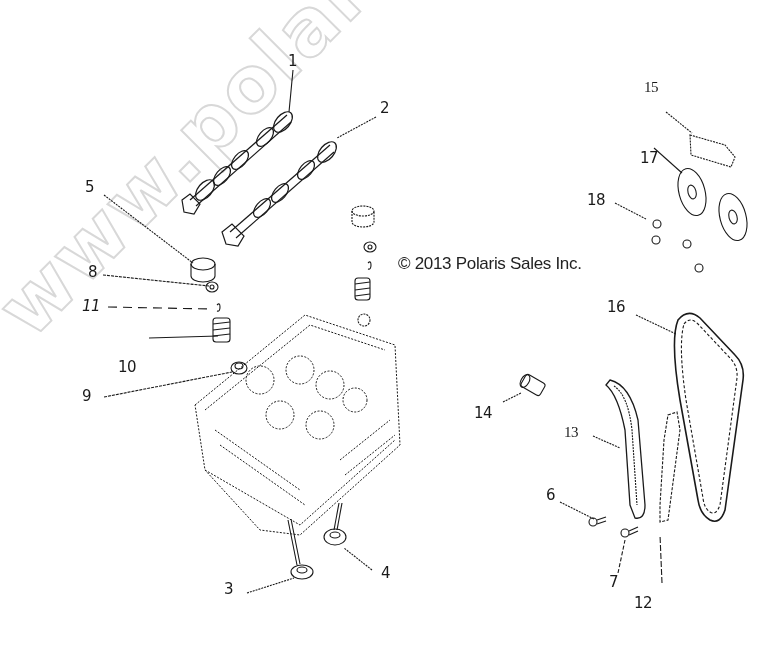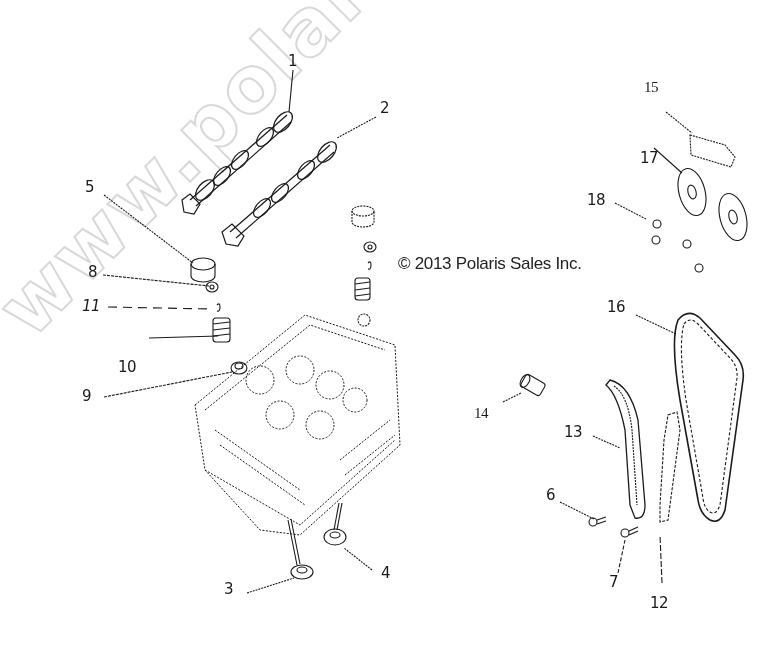--- a/index.html
+++ b/index.html
@@ -186,21 +186,21 @@
   <span class="callout" style="left:380px;top:101px;">2</span>
   <span class="callout" style="left:224px;top:582px;">3</span>
   <span class="callout" style="left:381px;top:566px;">4</span>
   <span class="callout" style="left:85px;top:180px;">5</span>
   <span class="callout" style="left:546px;top:488px;">6</span>
   <span class="callout" style="left:609px;top:575px;">7</span>
   <span class="callout" style="left:88px;top:265px;">8</span>
   <span class="callout" style="left:82px;top:389px;">9</span>
   <span class="callout" style="left:118px;top:331px;margin-top:29px;">10</span>
   <span class="callout" style="left:82px;top:299px;font-style:italic;">11</span>
-  <span class="callout" style="left:650px;top:596px;">12</span>
-  <span class="callout" style="left:564px;top:425px;">13</span>
-  <span class="callout" style="left:474px;top:406px;font-family:Liberation Serif, serif;">14</span>
+  <span class="callout" style="left:634px;top:596px;">12</span>
+  <span class="callout" style="left:564px;top:425px;font-family:Liberation Serif, serif;">13</span>
+  <span class="callout" style="left:474px;top:406px;">14</span>
   <span class="callout" style="left:644px;top:80px;font-family:Liberation Serif, serif;">15</span>
   <span class="callout" style="left:607px;top:300px;">16</span>
   <span class="callout" style="left:640px;top:151px;">17</span>
   <span class="callout" style="left:587px;top:193px;">18</span>
 
 </div>
 
 </body></html>

